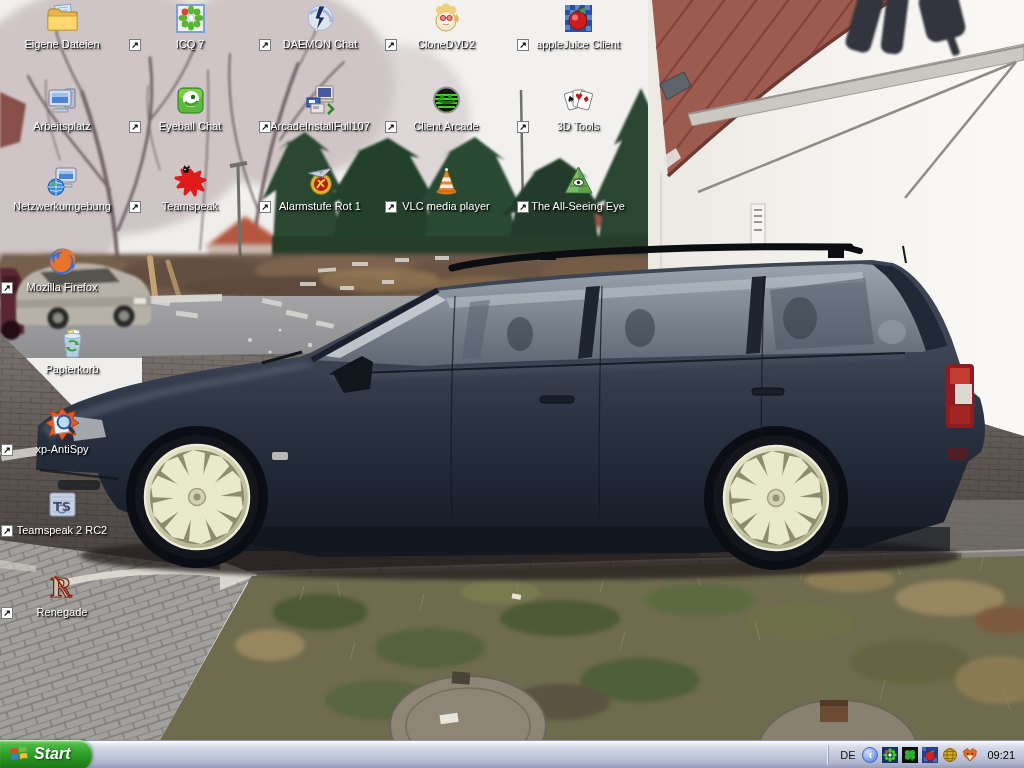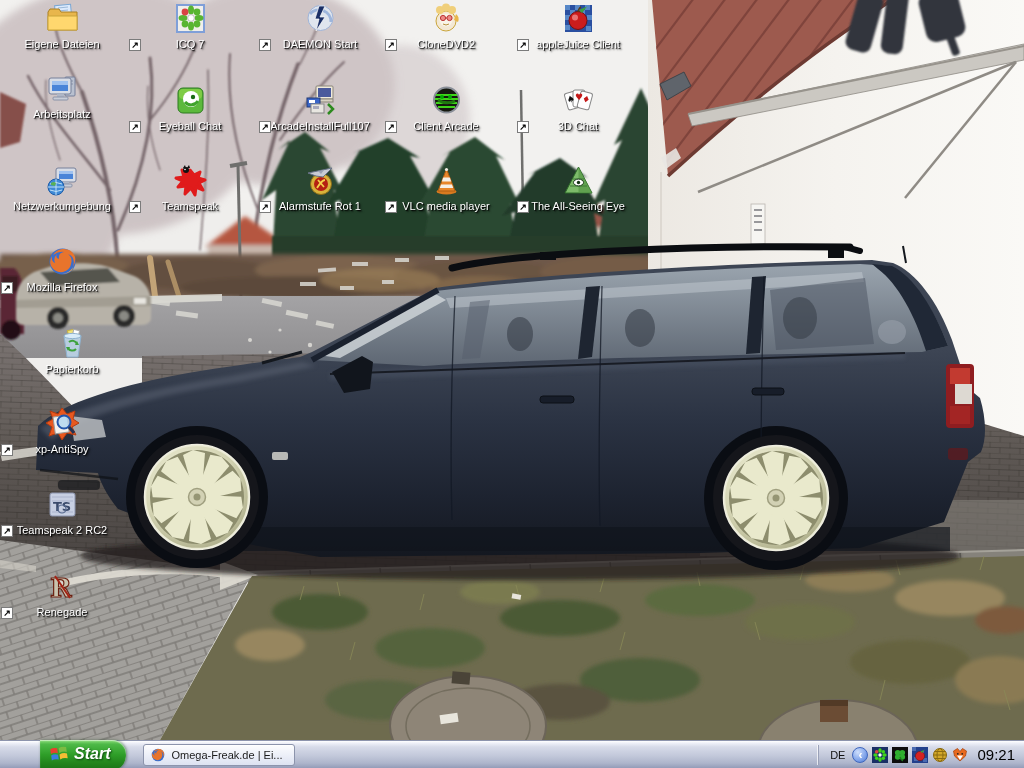--- a/index.html
+++ b/index.html
@@ -12,41 +12,41 @@
   .di-art svg{display:block;width:33px;height:33px;}
   .sc{position:absolute;left:-1px;bottom:-1px;width:12px;height:12px;background:#fff;
       border:1px solid #7b7b7b;font-size:9px;line-height:11px;font-weight:bold;color:#000;
       text-align:center;box-sizing:border-box;}
   .di-label{display:block;margin-top:3px;font-size:11px;color:#fff;white-space:nowrap;
       text-shadow:1px 1px 1px #000,2px 2px 2px rgba(0,0,0,.55);text-align:center;}
   
   #taskbar{position:absolute;left:0;bottom:0;width:1024px;height:28px;display:flex;align-items:center;
       background:linear-gradient(180deg,#ffffff 0%,#eef0f8 8%,#d7dbe9 22%,#c2c8da 55%,#aeb5cb 82%,#949cb8 100%);
       border-top:1px solid #8d94ad;box-sizing:border-box;}
-  #start-btn{height:28px;display:flex;align-items:center;gap:5px;padding:0 16px 2px 9px;
+  #start-btn{height:28px;display:flex;align-items:center;gap:5px;padding:0 22px 2px 9px;
       background:linear-gradient(180deg,#8fdf7d 0%,#4eb948 14%,#2f9f29 48%,#23861c 75%,#1b7316 100%);
       border-radius:0 14px 14px 0;box-shadow:inset 0 1px 1px rgba(255,255,255,.55),1px 0 3px rgba(20,60,20,.5);
       color:#fff;font-style:italic;font-weight:bold;font-size:16px;
-      text-shadow:1px 1px 2px rgba(10,60,12,.9);cursor:pointer;margin-left:40px;}
+      text-shadow:1px 1px 2px rgba(10,60,12,.9);cursor:pointer;}
   #start-btn svg{display:block;}
   .task-btn{height:22px;margin-left:17px;width:152px;display:flex;align-items:center;gap:5px;
       padding:0 6px;box-sizing:border-box;border:1px solid #8c94ac;border-radius:3px;
       background:linear-gradient(180deg,#fdfdfe 0%,#eef1f9 45%,#dde2f1 100%);
       box-shadow:inset 0 1px 0 #fff;font-size:11px;color:#1c1c1c;cursor:pointer;}
   .task-btn .tlabel{white-space:nowrap;overflow:hidden;text-overflow:ellipsis;}
   #tray{margin-left:auto;height:20px;display:flex;align-items:center;gap:4px;padding:0 9px 0 8px;
       border-left:1px solid #9aa1b8;box-shadow:-1px 0 0 rgba(255,255,255,.7);}
   #tray .lang{font-size:11px;color:#111;padding:0 3px;}
   #tray .chev{width:16px;height:16px;border-radius:50%;
       background:radial-gradient(circle at 35% 30%,#cfdffc,#7fa3ea 60%,#4d77cf);
       border:1px solid #3f66bd;color:#fff;font-weight:bold;font-size:12px;line-height:14px;
       text-align:center;box-sizing:border-box;cursor:pointer;}
   .tico{width:16px;height:16px;cursor:pointer;}
   .tico svg{display:block;width:16px;height:16px;}
-  #clock{font-size:15px;color:#000;margin-left:5px;}
+  #clock{font-size:11px;color:#000;margin-left:5px;}
 </style>
 </head>
 <body>
 
 <svg id="wallpaper" viewBox="0 0 1024 740" aria-hidden="true">
   <defs>
     <filter id="b4" x="-40%" y="-40%" width="180%" height="180%">
         <feGaussianBlur stdDeviation="4"></feGaussianBlur>
       </filter>
     <filter id="b2" x="-40%" y="-40%" width="180%" height="180%">
@@ -458,21 +458,21 @@
       <svg viewBox="0 0 33 33">
     <rect x="9" y="3" width="16" height="11" fill="#dceafc" stroke="#7aa7d4" transform="rotate(-5 17 8)"></rect>
     <line x1="12" y1="6" x2="22" y2="5" stroke="#9bb8d8"></line>
         <line x1="12" y1="9" x2="22" y2="8" stroke="#9bb8d8"></line>
     <path d="M2,10 L4,7 L13,7 L15,10 L31,10 L31,28 L2,28 Z" fill="#e8b64c" stroke="#a97f22"></path>
     <path d="M2,14 L31,14 L31,28 L2,28 Z" fill="#ffd76e" stroke="#caa53a"></path>
   </svg>
     </div>
   <span class="di-label">Eigene Dateien</span>
 </div>
-<div class="di" style="left:2px;top:72px">
+<div class="di" style="left:2px;top:84px">
   <div class="di-art">
       <svg viewBox="0 0 33 33">
     <rect x="19" y="5" width="10" height="19" rx="1" fill="#b8c0cf" stroke="#76809a"></rect>
     <line x1="21" y1="9" x2="27" y2="9" stroke="#8a93a8"></line>
         <line x1="21" y1="12" x2="27" y2="12" stroke="#8a93a8"></line>
     <rect x="3" y="6" width="22" height="16" rx="2" fill="#d8dde6" stroke="#76809a"></rect>
     <rect x="6" y="9" width="16" height="10" fill="#4a84d8"></rect>
     <rect x="6" y="9" width="16" height="4" fill="#9fc1ef"></rect>
     <rect x="11" y="22" width="7" height="3" fill="#aeb6c6"></rect>
     <rect x="7" y="25" width="15" height="3" rx="1" fill="#c8cdd8" stroke="#8a93a8"></rect>
@@ -607,21 +607,21 @@
 
 <div class="di" style="left:260px;top:2px">
   <div class="di-art">
       <svg viewBox="0 0 33 33">
     <circle cx="16.5" cy="16" r="12.5" fill="#dfe5ee" stroke="#9fb4d8"></circle>
     <path d="M6,12 a12,12 0 0 1 21,8" stroke="#9eb6dc" stroke-width="3" fill="none"></path>
     <polygon points="15,4 21,4 16,15 21,15 12,29 15,17 11,17" fill="#1a2f66" stroke="#fff" stroke-width=".7"></polygon>
   </svg>
     </div>
   <div class="sc">↗</div>
-  <span class="di-label">DAEMON Start</span>
+  <span class="di-label">DAEMON Chat</span>
 </div>
 <div class="di" style="left:260px;top:84px">
   <div class="di-art">
       <svg viewBox="0 0 33 33">
     <rect x="12" y="2" width="17" height="13" rx="1" fill="#efeadb" stroke="#8a8578"></rect>
     <rect x="14" y="4" width="13" height="9" fill="#4a5a9c"></rect>
     <rect x="12" y="15" width="17" height="3" fill="#d8d2c2" stroke="#8a8578"></rect>
     <rect x="3" y="14" width="13" height="9" fill="#3a66c9" stroke="#223a77"></rect>
     <rect x="5" y="16" width="6" height="3" fill="#fff"></rect>
     <rect x="7" y="20" width="13" height="9" fill="#e8e6e0" stroke="#888"></rect>
@@ -725,21 +725,21 @@
       <svg viewBox="0 0 33 33">
     <rect x="4" y="8" width="12" height="17" rx="2" fill="#fff" stroke="#888" transform="rotate(-16 10 16)"></rect>
     <rect x="11" y="6" width="12" height="17" rx="2" fill="#fff" stroke="#888"></rect>
     <rect x="17" y="8" width="12" height="17" rx="2" fill="#fff" stroke="#888" transform="rotate(15 23 16)"></rect>
     <text x="5" y="18" font-family="DejaVu Sans, sans-serif" font-size="9" fill="#111" transform="rotate(-16 10 16)">♠</text>
     <text x="13" y="16" font-family="DejaVu Sans, sans-serif" font-size="9" fill="#c41818">♥</text>
     <text x="20" y="18" font-family="DejaVu Sans, sans-serif" font-size="9" fill="#c41818" transform="rotate(15 23 16)">♦</text>
   </svg>
     </div>
   <div class="sc">↗</div>
-  <span class="di-label">3D Chat</span>
+  <span class="di-label">3D Tools</span>
 </div>
 <div class="di" style="left:518px;top:164px">
   <div class="di-art">
       <svg viewBox="0 0 33 33">
     <polygon points="16.5,3 30,29 3,29" fill="#7dbb6a" stroke="#2f6b2a"></polygon>
     <polygon points="16.5,3 30,29 16.5,29" fill="#569646" opacity=".7"></polygon>
     <line x1="8" y1="22" x2="25" y2="22" stroke="#3f7a36"></line>
         <line x1="11" y1="15" x2="22" y2="15" stroke="#3f7a36"></line>
     <ellipse cx="16.5" cy="18.5" rx="5" ry="3.4" fill="#fff" stroke="#1a3a1a"></ellipse>
     <circle cx="16.5" cy="18.5" r="1.7" fill="#143314"></circle>
@@ -755,27 +755,20 @@
       <g transform="rotate(-8 10 9)">
         <path d="M2,3 Q5,1.5 9,3 L9,8 Q5,6.5 2,8 Z" fill="#e8402f"></path>
         <path d="M10.5,3 Q14,1.5 18,3 L18,8 Q14,6.5 10.5,8 Z" fill="#7cbb42"></path>
         <path d="M2,9.5 Q5,8 9,9.5 L9,14.5 Q5,13 2,14.5 Z" fill="#3b7de0"></path>
         <path d="M10.5,9.5 Q14,8 18,9.5 L18,14.5 Q14,13 10.5,14.5 Z" fill="#f6bd34"></path>
       </g>
     </svg>
     <span>Start</span>
   </div>
 
-  <div class="task-btn">
-    <svg width="16" height="16" viewBox="0 0 33 33">
-      <circle cx="16.5" cy="16.5" r="13" fill="#3a6ecc"></circle>
-      <path d="M7,10 Q10,5 16,4 Q26,3 29,12 Q30,17 27,22 Q30,12 22,9 Q27,13 25,19 Q24,25 17,27 Q9,28 5,21 Q3,16 6,11 Q5,16 9,18 Q7,13 11,9 Q9,13 13,14 Q12,8 18,7 Q13,6 7,10 Z" fill="#e8742c"></path>
-    </svg>
-    <span class="tlabel">Omega-Freak.de | Ei...</span>
-  </div>
 
   <div id="tray">
     <span class="lang">DE</span>
     <span class="chev">‹</span>
     <span class="tico">
         <svg viewBox="0 0 16 16">
       <rect width="16" height="16" fill="#1a2f66"></rect>
       <g fill="#3fd41a">
             <ellipse cx="8" cy="3.5" rx="1.7" ry="2.2"></ellipse>
             <ellipse cx="8" cy="12.5" rx="1.7" ry="2.2"></ellipse>

